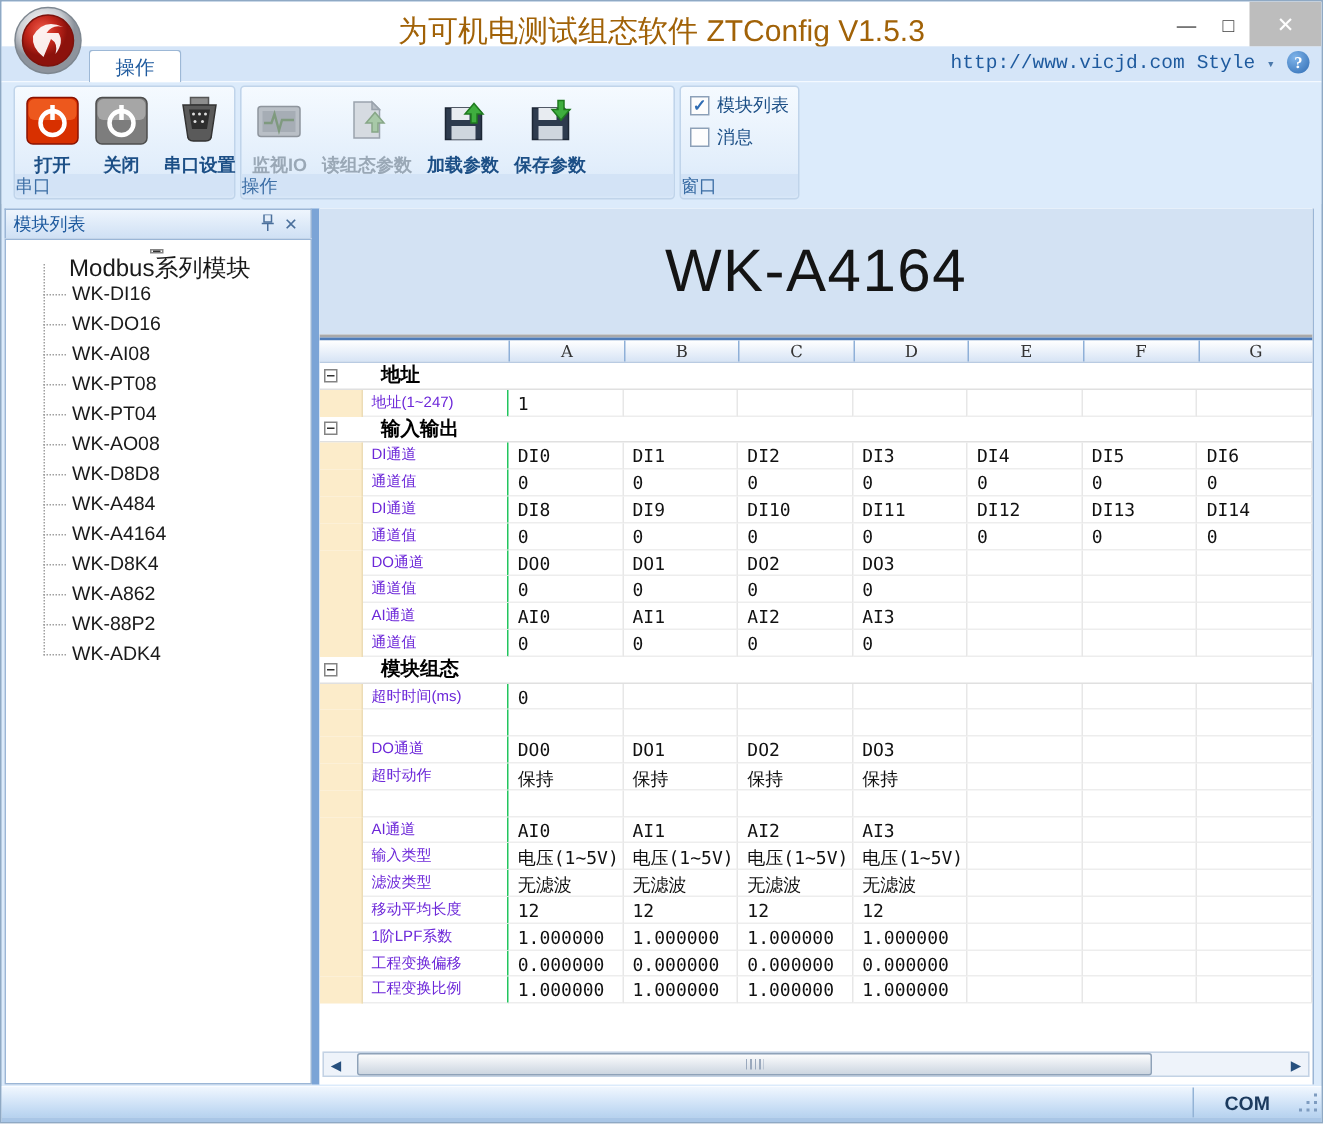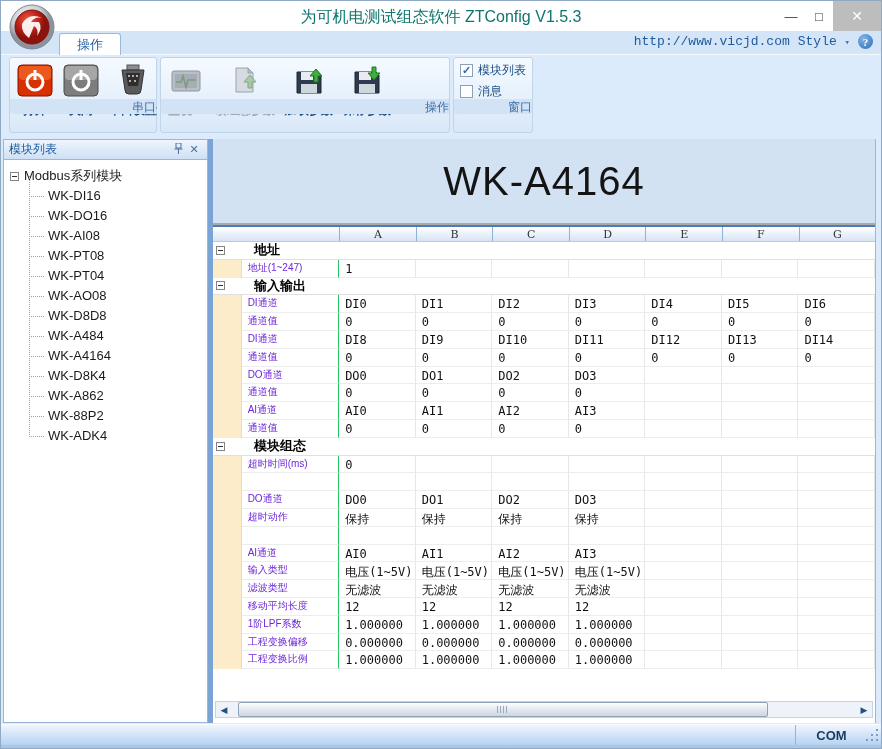--- a/index.html
+++ b/index.html
@@ -1,37 +1,37 @@
 <!DOCTYPE html>
 <html><head>
 <meta charset="utf-8">
 <style>
   * { margin:0; padding:0; box-sizing:border-box; }
   html,body { width:882px; height:749px; font-family:"Liberation Sans", sans-serif; background:#e8e8e8; }
   .window { position:relative; width:882px; height:749px; background:#dcebfb; border:1px solid #8fa9c4; overflow:hidden; }
 
   
   .titlebar { position:absolute; left:0; top:0; width:100%; height:30px; background:#ffffff; }
-  .titlebar .title { position:absolute; left:0; right:0; top:6px; text-align:center; font-size:16px; color:#0f766e; }
+  .titlebar .title { position:absolute; left:0; right:0; top:6px; text-align:center; font-size:20px; color:#a16207; }
   .winbtns { position:absolute; right:0; top:0; height:30px; display:flex; }
   .wbtn { width:28px; height:30px; display:flex; align-items:center; justify-content:center; font-size:13px; color:#404040; cursor:default; }
   .wbtn.close { width:48px; background:#bdbdbd; color:#ffffff; font-size:14px; }
   .app-logo { position:absolute; left:8px; top:3px; width:46px; height:46px; z-index:30; }
 
   
   .tabrow { position:absolute; left:0; top:30px; width:100%; height:24px; background:#d5e5f8; border-bottom:1px solid #f4f9ff; }
   .tab { position:absolute; left:58px; top:2px; width:62px; height:22px; background:#ffffff; border:1px solid #9db8d6; border-bottom:none; border-radius:3px 3px 0 0; text-align:center; font-size:13px; color:#1e5a9e; line-height:21px; }
   .tabrow-right { position:absolute; right:8px; top:3px; display:flex; align-items:center; gap:8px; font-family:"Liberation Mono", monospace; font-size:13px; color:#1e5a9e; }
   .caret { font-size:9px; color:#4a78ab; }
   .help-circle { width:15px; height:15px; border-radius:50%; background:radial-gradient(circle at 35% 30%, #7fb4ea, #2f6cb3); color:#fff; font-size:11px; font-weight:bold; display:flex; align-items:center; justify-content:center; font-family:"Liberation Serif", serif; }
 
   
   .ribbon { position:absolute; left:0; top:54px; width:100%; height:81px; background:#dcebfb; }
   .rgroup { position:absolute; top:2px; height:76px; background:linear-gradient(#f5faff,#e2eefb 70%,#d8e7f8); border:1px solid #c0d4ea; border-radius:3px; }
-  .rgroup .rgroup-label { position:absolute; left:0; right:0; bottom:18px; height:15px; text-align:right; font-size:12px; color:#3c6ea5; background:#d3e3f6; border-radius:0 0 3px 3px; }
+  .rgroup .rgroup-label { position:absolute; left:0; right:0; bottom:1px; height:15px; text-align:left; font-size:12px; color:#3c6ea5; background:#d3e3f6; border-radius:0 0 3px 3px; }
   .rbuttons { position:absolute; left:2px; top:2px; right:2px; bottom:17px; display:flex; align-items:stretch; }
   .rbtn { display:flex; flex-direction:column; align-items:center; justify-content:flex-start; padding:4px 5px 0 5px; border-radius:3px; }
   .rbtn .rlabel { margin-top:4px; font-size:12px; color:#1c4f86; white-space:nowrap;font-weight:bold; }
   .rbtn.disabled .rlabel { color:#9aa8b6; }
   .g1 { left:8px; width:148px; }
   .g2 { left:159px; width:290px; }
   .g3 { left:452px; width:80px; }
   .cbrow { display:flex; align-items:center; gap:5px; margin:4px 0 0 6px; font-size:12px; color:#1c4f86; white-space:nowrap; }
   .cbox { width:13px; height:13px; background:#fdfdfd; border:1px solid #8ca0b8; display:inline-flex; align-items:center; justify-content:center; font-size:11px; color:#2f6cb3; }
   .cbox::after { content:""; }
@@ -39,21 +39,21 @@
   .icon svg { display:block; }
 
   
   .content { position:absolute; left:0; top:135px; width:100%; height:588px; }
 
   .sidebar { position:absolute; left:2px; top:3px; width:205px; height:584px; }
   .sb-header { height:20px; background:linear-gradient(#eef5fd,#cfe0f4); border:1px solid #9bb6d6; border-bottom:none; display:flex; align-items:center; padding:0 5px; font-size:12px; color:#1e5a9e; }
   .sb-header .sb-title { flex:1; }
   .sb-header .hicon { width:16px; text-align:center; color:#4a6f9b; font-size:11px; }
   .sb-body { height:564px; background:#ffffff; border:1px solid #9bb6d6; overflow:hidden; padding:6px 4px 4px 6px; }
-  .tree-root-row { display:flex; align-items:center; height:20px; font-size:13px; color:#1a1a1a; }
+  .tree-root-row { display:flex; align-items:center; height:20px; font-size:16px; color:#1a1a1a;flex-direction:column; }
   .expander { width:9px; height:9px; border:1px solid #848484; background:#fff; display:inline-flex; align-items:center; justify-content:center; margin-right:5px; position:relative; }
   .expander::after { content:""; width:5px; height:1px; background:#333; }
   .tree { list-style:none; margin-left:10px; }
   .tree li { position:relative; height:20px; line-height:20px; font-size:13px; color:#1a1a1a; padding-left:28px; }
   .tree li::before { content:""; position:absolute; left:9px; top:-10px; width:14px; height:20px; border-left:1px dotted #a0a0a0; border-bottom:1px dotted #a0a0a0; }
   .tree li:last-child::before { height:20px; }
 
   .splitter { position:absolute; left:207px; top:3px; width:5px; height:584px; background:#7ba4d6; }
 
   .main { position:absolute; left:212px; top:3px; width:663px; height:584px; background:#ffffff; border-right:1px solid #9bb6d6; overflow:hidden; }

